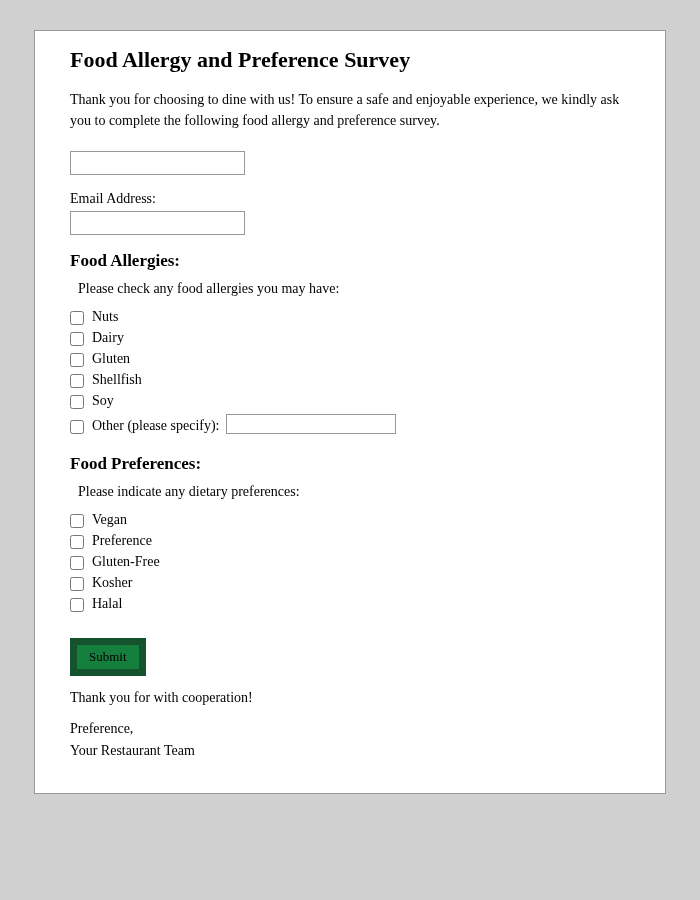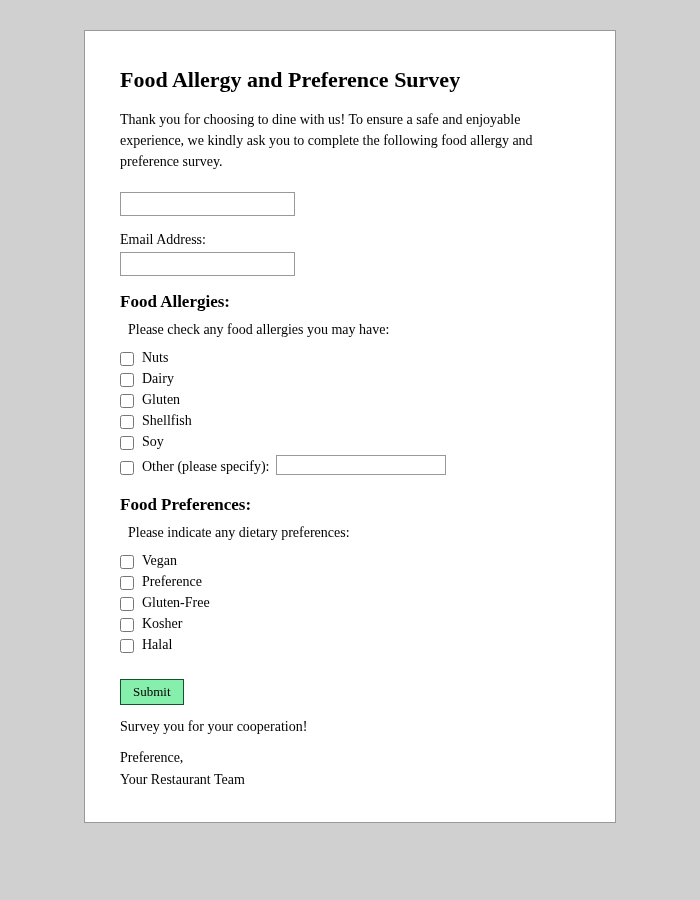--- a/index.html
+++ b/index.html
@@ -13,24 +13,24 @@
       display: flex;
       justify-content: center;
       align-items: flex-start;
       min-height: 900px;
       padding: 20px;
       font-family: Times New Roman, serif;
       font-size: 14px;
     }
 
     .page-container {
-      width: 532px;
+      width: 632px;
       background: #ffffff;
       border: 1px solid #999;
-      padding: 36px 35px 30px 35px;
+      padding: 16px 35px 30px 35px;
       margin-top: 10px;
     }
 
     h1 {
       font-size: 22px;
       font-weight: bold;
       margin-bottom: 16px;
       font-family: Times New Roman, serif;
     }
 
@@ -90,22 +90,22 @@
     .other-specify-input {
       border: 1px solid #999;
       height: 20px;
       width: 170px;
       margin-left: 6px;
       font-size: 13px;
       padding: 1px 3px;
     }
 
     .submit-btn {
-      border: 1px solid #14532d;
-      background: #86efac;
+      border: 7px solid #14532d;
+      background: #15803d;
       padding: 4px 12px;
       font-size: 13px;
       font-family: Times New Roman, serif;
       cursor: pointer;
       margin-bottom: 14px;
       margin-top: 6px;
     }
 
     .thank-you-text {
       margin-bottom: 12px;
@@ -182,20 +182,20 @@
       <label for="pref-kosher">Kosher</label>
     </div>
     <div class="checkbox-item">
       <input type="checkbox" id="pref-halal" style="">
       <label for="pref-halal">Halal</label>
     </div>
   </div>
 
   <button class="submit-btn">Submit</button>
 
-  <p class="thank-you-text">Survey you for your cooperation!</p>
+  <p class="thank-you-text">Thank you for with cooperation!</p>
 
   <div class="closing">
     <span>Preference,</span><br>
     <span>Your Restaurant Team</span>
   </div>
 
 </div>
 
 </body></html>

